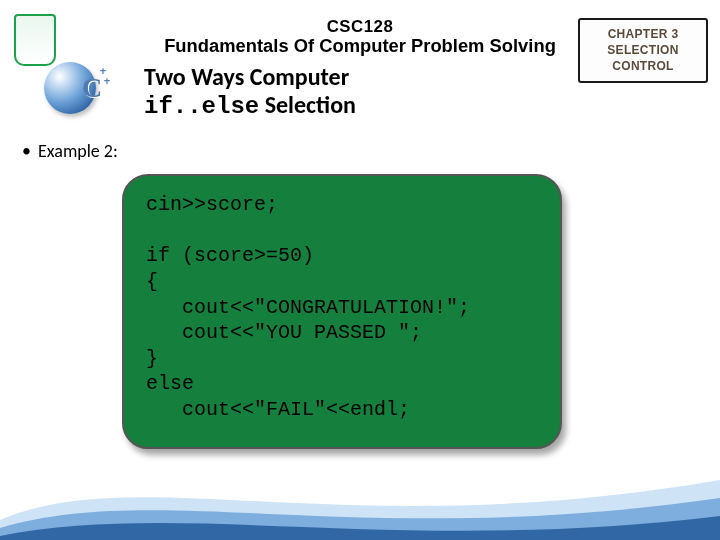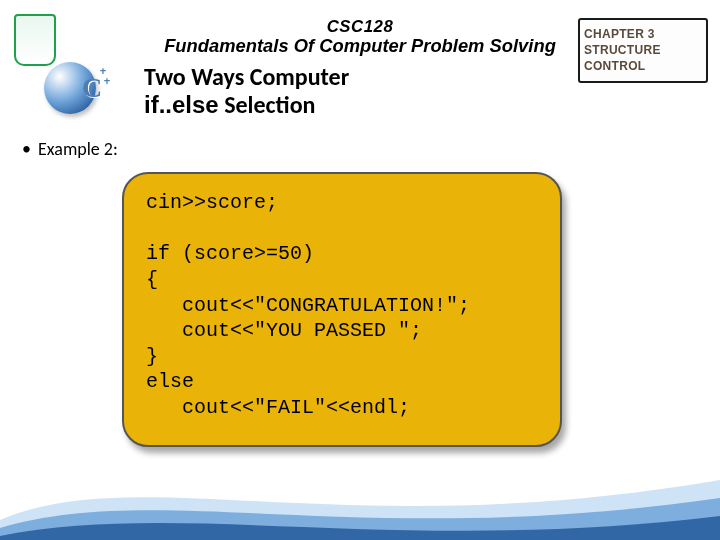--- a/index.html
+++ b/index.html
@@ -8,21 +8,20 @@
     height: 540px;
     background: #fff;
     font-family: "Segoe UI", Calibri, sans-serif;
     position: relative;
     overflow: hidden;
   }
   .header {
     position: relative;
     padding-top: 18px;
     text-align: center;
-    font-style: italic;
   }
   .course-code {
     font-weight: 900;
     font-size: 16px;
     font-family: "Arial Black", sans-serif;
     color: #000;
     letter-spacing: 0.5px;
     transform: scaleX(1.05);
   }
   .course-title {
@@ -81,57 +80,57 @@
   .plus1 { left: 56px; top: 2px; }
   .plus2 { left: 60px; top: 12px; }
   .chapter-box {
     position: absolute;
     right: 12px;
     top: 18px;
     width: 130px;
     padding: 6px 4px;
     border: 2px solid #1a1a1a;
     border-radius: 3px;
-    text-align: left;
+    text-align: center;
     background: #fdfdfd;
   }
   .chapter-box div {
     font-family: "Arial Black", sans-serif;
     font-weight: 900;
     font-size: 12px;
     line-height: 1.35;
     color: #5b4a3a;
     letter-spacing: 0.3px;
   }
   .topic {
     margin: 6px 0 0 144px;
     font-size: 24px;
     font-weight: 700;
     line-height: 1.15;
   }
   .topic .mono {
-    font-family: Liberation Sans, sans-serif;
+    font-family: Liberation Mono, monospace;
     font-weight: 900;
     margin-top: 12px;
   }
   .example-bullet {
     margin: 20px 0 12px 22px;
     font-size: 18px;
   }
   .example-bullet .bull {
     display: inline-block;
     width: 16px;
   }
   .code-box {
     margin: 10px 0 0 122px;
     width: 440px;
     padding: 16px 22px 24px 22px;
     border: 2px solid #555;
     border-radius: 26px;
-    background: #eab308;
+    background: #15803d;
     box-shadow: 4px 6px 6px rgba(0,0,0,.35);
   }
   .code-box pre {
     font-family: "Courier New", monospace;
     font-size: 20px;
     line-height: 1.28;
     font-weight: 400;
     white-space: pre;
   }
   .swoosh {
@@ -158,21 +157,21 @@
   <div class="plus2">+</div>
 </div>
 
 <div class="header">
   <div class="course-code">CSC128</div>
   <div class="course-title">Fundamentals Of Computer Problem Solving</div>
 </div>
 
 <div class="chapter-box">
   <div>CHAPTER 3</div>
-  <div>STRUCTURE CONTROL</div>
+  <div>SELECTION CONTROL</div>
 </div>
 
 <div class="topic">
   <div>Two Ways Computer</div>
   <div>
     <span class="mono">if..else</span><span> Selection</span>
   </div>
 </div>
 
 <div class="example-bullet">

